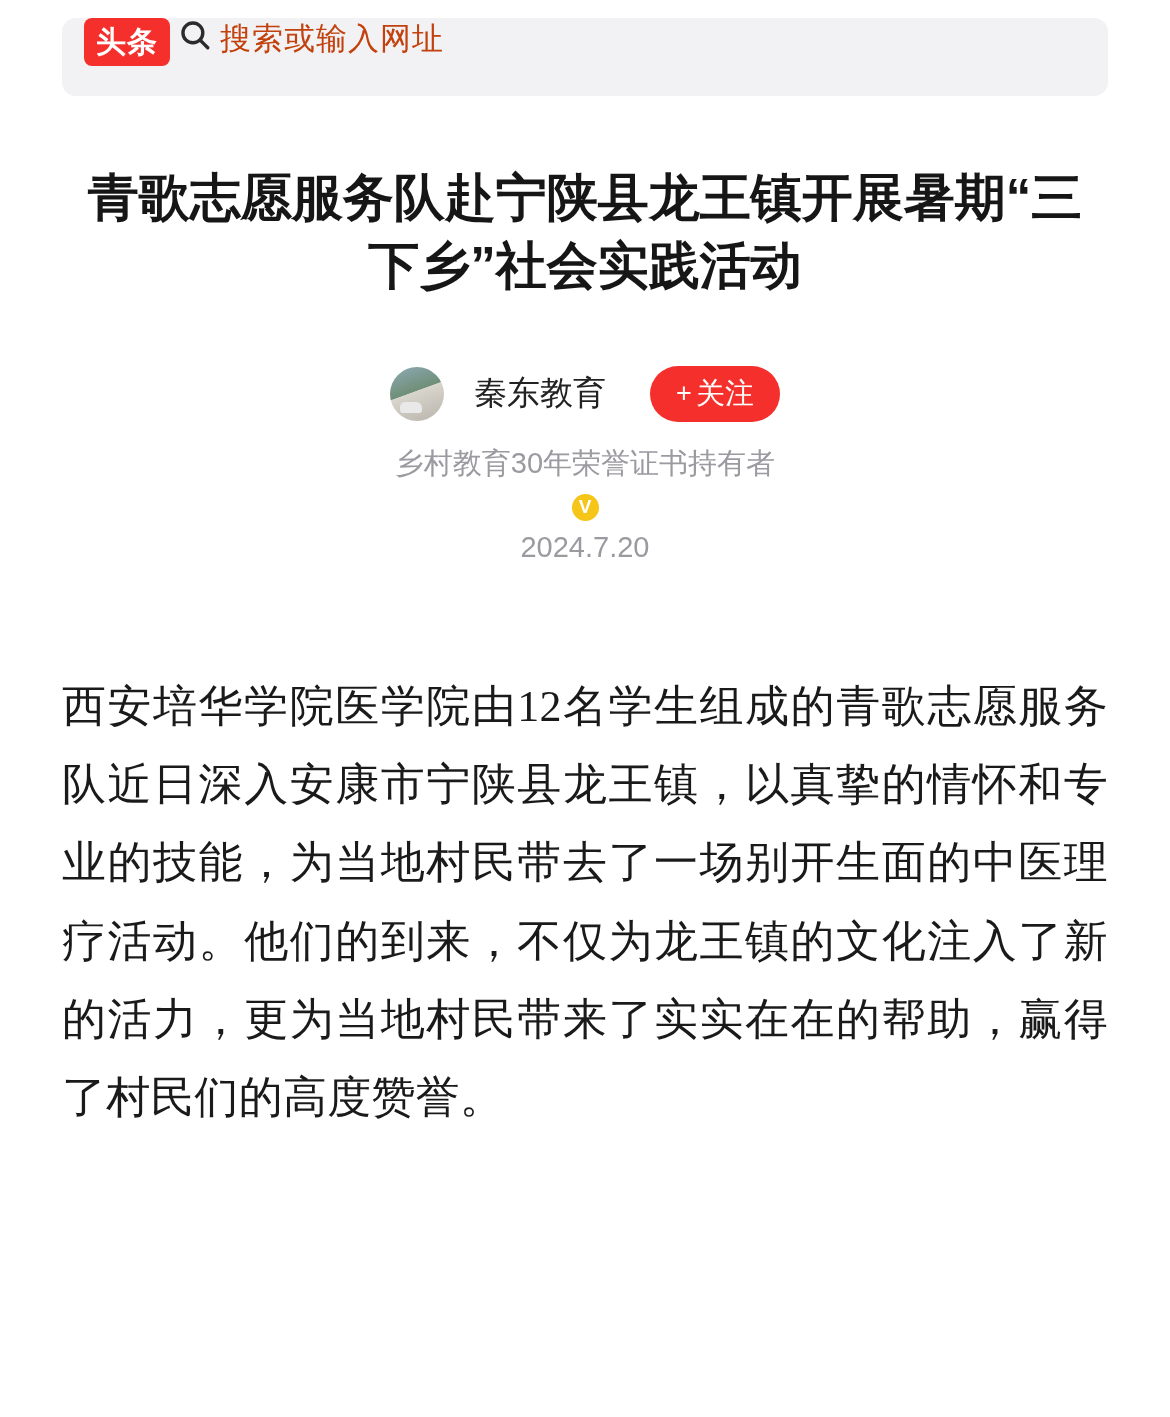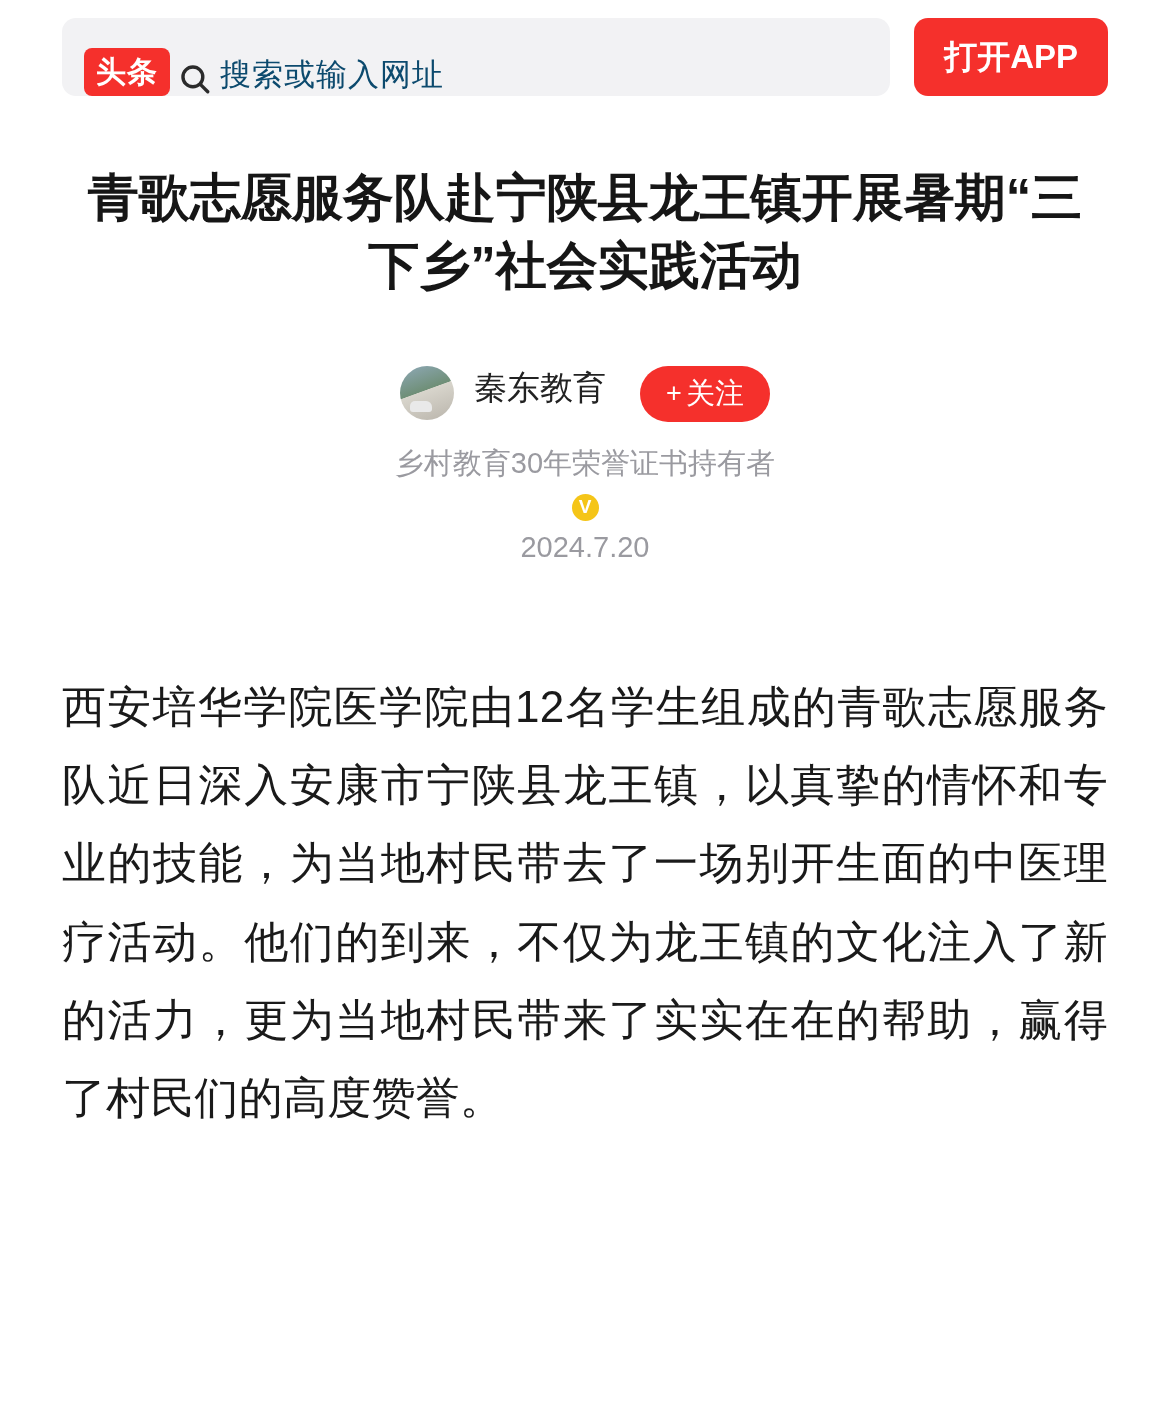--- a/index.html
+++ b/index.html
@@ -19,21 +19,21 @@
   
   .topbar {
     display: flex;
     align-items: center;
     padding: 18px 62px 12px 62px;
     gap: 24px;
   }
   .searchwrap {
     flex: 1;
     display: flex;
-    align-items: flex-end;
+    align-items: flex-start;
     background: #f2f2f4;
     border-radius: 14px;
     height: 78px;
     padding: 0 22px;
     gap: 8px;
   }
   .logo {
     width: 86px;
     height: 48px;
     background: #f5302c;
@@ -50,21 +50,21 @@
   .search-icon {
     flex: none;
     display: flex;
     align-items: center;
     justify-content: center;
     width: 34px;
     height: 34px;
   }
   .search-placeholder {
     font-size: 31px;
-    color: #0c4a6e;
+    color: #c2410c;
     letter-spacing: 1px;
   }
   .openapp {
     flex: none;
     background: #f5302c;
     color: #ffffff;
     font-size: 33px;
     font-weight: bold;
     border: none;
     border-radius: 14px;
@@ -86,23 +86,23 @@
     line-height: 1.33;
     font-weight: bold;
     color: #161616;
     text-align: center;
     margin: 56px 24px 0 24px;
     letter-spacing: 0px;
   }
 
   .byline {
     display: flex;
-    align-items: flex-start;
-    justify-content: center;
-    gap: 20px;
+    align-items: center;
+    justify-content: center;
+    gap: 30px;
     margin-top: 66px;
   }
   .avatar {
     width: 54px;
     height: 54px;
     border-radius: 50%;
     flex: none;
     background: linear-gradient(160deg, #8fa9b8 0%, #6f8f77 45%, #d8d5cc 46%, #b9b4ab 100%);
     position: relative;
     overflow: hidden;
@@ -171,37 +171,37 @@
 
   
   .body-text {
     margin-top: 104px;
     font-size: 44px;
     line-height: 1.78;
     color: #1a1a1a;
     text-align: justify;
     text-justify: inter-ideograph;
     letter-spacing: 0.2px;
+    font-family: Liberation Serif, serif;
   }
 </style>
 </head>
 <body>
 
 <div class="topbar">
   <div class="searchwrap">
     <div class="logo">头条</div>
     <span class="search-icon">
       <svg width="34" height="34" viewBox="0 0 24 24" fill="none" stroke="#2b2b2b" stroke-width="2.4" stroke-linecap="round">
         <circle cx="10.5" cy="10.5" r="7"></circle>
         <line x1="15.8" y1="15.8" x2="21" y2="21"></line>
       </svg>
     </span>
     <span class="search-placeholder">搜索或输入网址</span>
   </div>
-  <button class="openapp">打开APP</button>
 </div>
 
 <div class="article">
 
   <h1 class="headline">青歌志愿服务队赴宁陕县龙王镇开展暑期“三下乡”社会实践活动</h1>
 
   <div class="byline">
     <div class="avatar"></div>
     <span class="author-name">秦东教育</span>
     <button class="follow-btn">

